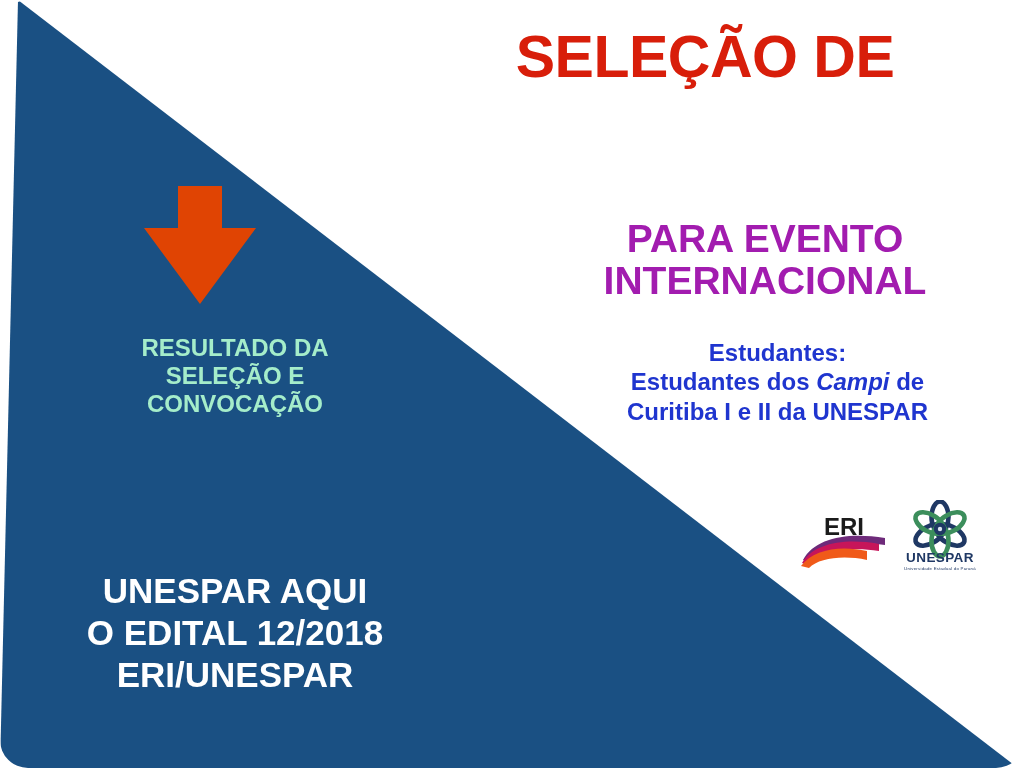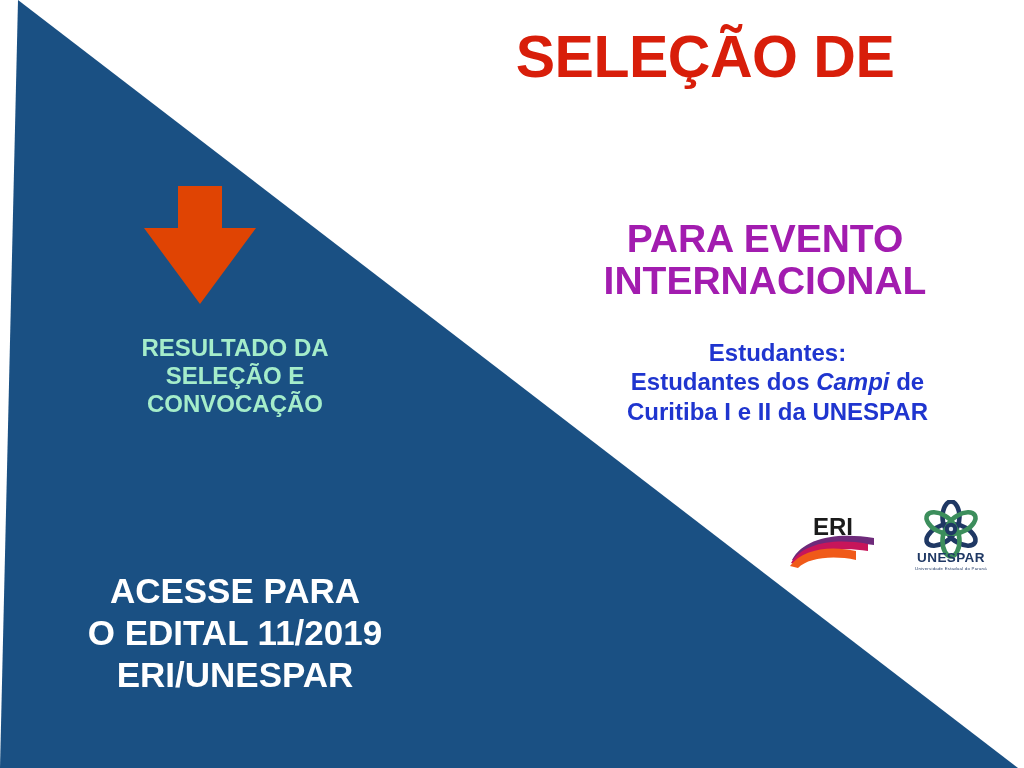--- a/index.html
+++ b/index.html
@@ -7,20 +7,21 @@
     padding: 0;
     background: #ffffff;
   }
   #poster {
     position: relative;
     width: 1024px;
     height: 768px;
     background: #ffffff;
     overflow: hidden;
     font-family: "Liberation Sans", sans-serif;
+    border-radius: 28px;
   }
 
   
   #blue-wedge {
     position: absolute;
     left: 0; top: 0;
     width: 1024px;
     height: 768px;
     background: #1a5083;
     clip-path: polygon(18px 0px, 1018px 768px, 0px 768px);
@@ -69,21 +70,21 @@
   
   #logos {
     position: absolute;
     left: 790px;
     top: 500px;
     width: 200px;
     height: 80px;
     z-index: 4;
     display: flex;
     align-items: flex-start;
-    justify-content: space-between;
+    justify-content: center;
     gap: 14px;
   }
   #eri-logo { width: 86px; height: 60px; margin-top: 8px; }
   #unespar-logo { width: 78px; height: 76px; }
 
   
   .left-col {
     position: absolute;
     z-index: 3;
     text-align: center;
@@ -177,18 +178,18 @@
     </svg>
   </div>
 
   <div id="result-heading" class="left-col">
     <div>RESULTADO DA</div>
     <div>SELEÇÃO E</div>
     <div>CONVOCAÇÃO</div>
   </div>
 
   <div id="access-block" class="left-col">
-    <div>ACESSE PARA</div>
-    <div>O EDITAL 11/2019</div>
+    <div>UNESPAR AQUI</div>
+    <div>O EDITAL 12/2018</div>
     <div>ERI/UNESPAR</div>
   </div>
 
 </div>
 
 </body></html>

